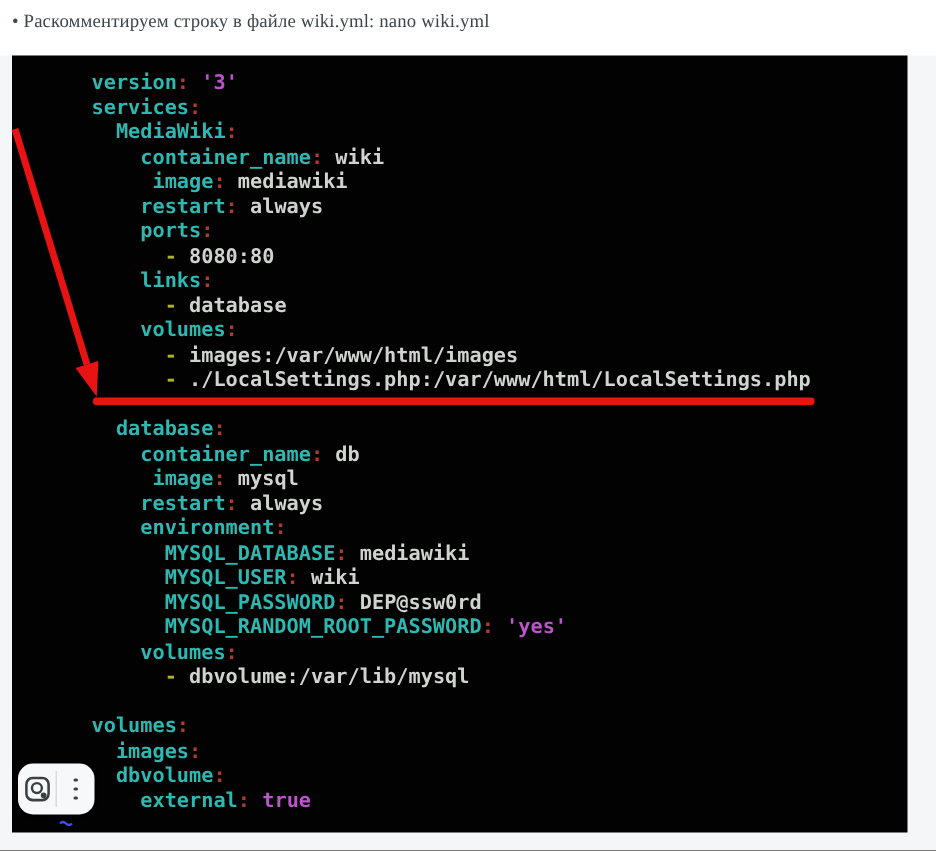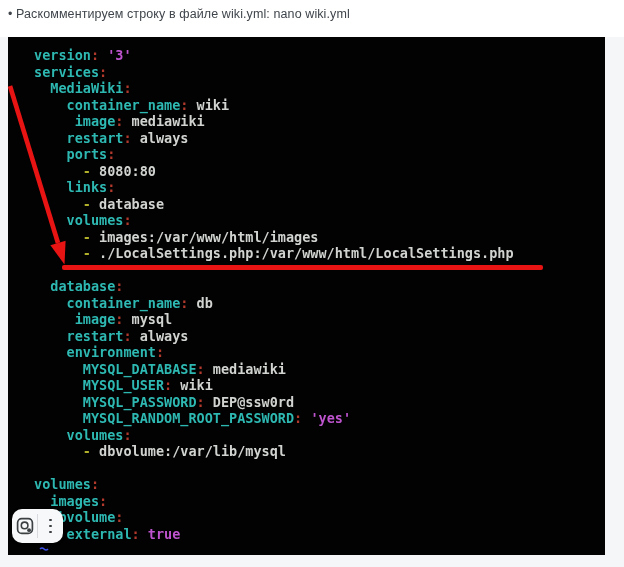--- a/index.html
+++ b/index.html
@@ -3,28 +3,28 @@
 <meta charset="utf-8">
 <style>
   html,body{margin:0;padding:0;}
   body{
     width:624px;height:567px;position:relative;overflow:hidden;
     background:#f5f6f8;font-family:"Liberation Sans",sans-serif;
   }
   .top-strip{position:absolute;left:0;top:0;width:624px;height:37px;background:#ffffff;}
   .bullet-line{
     position:absolute;left:8px;top:7px;font-size:12.5px;color:#3f454b;
-    font-family:Liberation Sans, sans-serif;letter-spacing:.1px;
+    font-family:Liberation Serif, serif;letter-spacing:.1px;
   }
   .terminal{
     position:absolute;left:8px;top:37px;width:597px;height:518px;
     background:#020202;overflow:hidden;
   }
   .code-pre{
-    position:absolute;left:0;top:0;margin:0;padding:10px 0 0 26px;
+    position:absolute;left:16px;top:0;margin:0;padding:10px 0 0 37px;
     font-family:"DejaVu Sans Mono","Liberation Mono",monospace;
     font-size:13.5px;line-height:16.5px;font-weight:bold;
     white-space:pre;color:#d0d3cf;
   }
   .t-line{height:16.5px;}
   .red-underline{
     position:absolute;left:62px;top:265px;width:481px;height:5px;
     background:var(--ann,#e81414);border-radius:2px;z-index:3;
   }
   .arrow-overlay{

